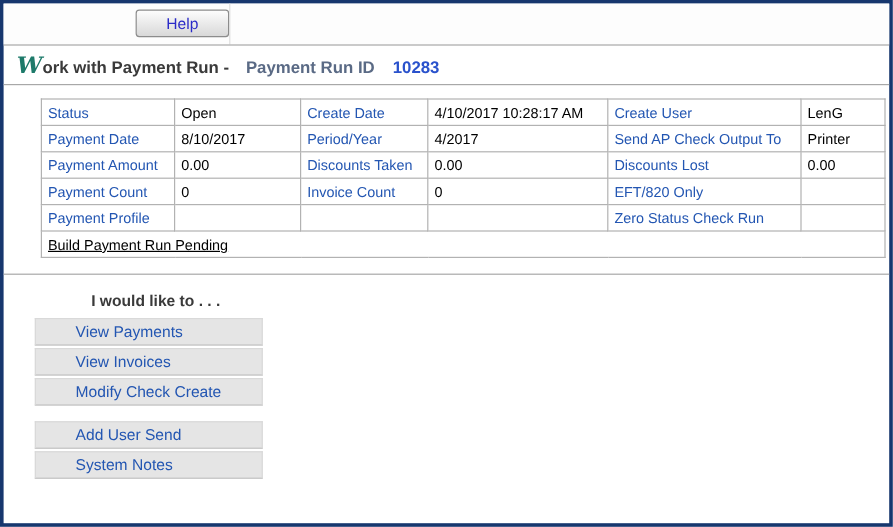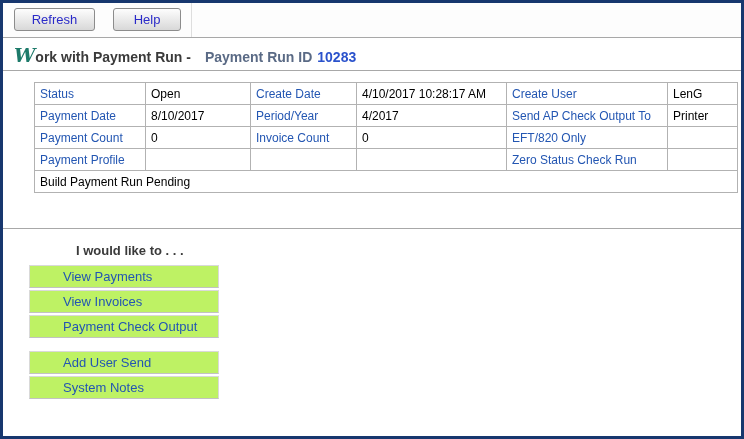--- a/index.html
+++ b/index.html
@@ -16,65 +16,64 @@
   .toolbar{position:absolute;left:0;top:0;width:738px;height:34px;background:#fdfdfd;}
   .toolbar .vdiv{position:absolute;left:188px;top:0;width:1px;height:34px;background:#dedede;}
   .tb-btn{
     position:absolute;top:5px;height:23px;
     border:1px solid #8c8c8c;border-radius:3px;
     background:linear-gradient(#fdfdfd,#d8d8d8);
     color:#2a2ac8;font-size:13px;font-family:"Liberation Sans",sans-serif;
     box-sizing:border-box;cursor:pointer;
   }
   .tb-btn.refresh{left:11px;width:81px;}
-  .tb-btn.help{left:110px;width:68px;}
+  .tb-btn.help{left:110px;width:78px;}
   
   .hsep{position:absolute;left:0;width:738px;height:1px;background:#a8a8a8;}
   .sep1{top:34px;}
   .sep2{top:67px;}
   .sep3{top:225px;}
   
   .title{position:absolute;left:11px;top:45px;font-size:14px;font-weight:bold;color:#3a3a3a;white-space:nowrap;}
   .title .wcap{font-family:"DejaVu Serif",serif;font-style:italic;font-size:19px;color:#1d7a6a;line-height:14px;}
   .title .subl{color:#5a6a85;margin-left:14px;margin-top:12px;}
-  .title .runid{color:#2a52cc;margin-left:5px;}
+  .title .runid{color:#2a52cc;margin-left:15px;}
   
   table.details{
     position:absolute;left:31px;top:79px;
     border-collapse:collapse;table-layout:fixed;width:703px;
     font-size:12px;
   }
   table.details td{
     border:1px solid #b2b2b2;
     height:17px;padding:2px 5px;
     overflow:hidden;white-space:nowrap;
   }
   table.details td.lbl{color:#2356b2;}
   table.details td.val{color:#000000;margin-top:20px;}
-  table.details td.footer{color:#000000;}
+  table.details td.footer{color:#000000;text-decoration:underline;}
   
   .wish{position:absolute;left:30px;top:240px;font-size:13px;font-weight:bold;color:#3a3a3a;padding-left:43px;}
   .actions{position:absolute;left:26px;top:262px;width:190px;}
   .actions .group{margin-bottom:13px;}
   .action-btn{
     display:block;width:190px;height:23px;
     margin-bottom:2px;
-    background:#bef264;
+    background:#e5e5e5;
     border:1px solid #d9d9d9;border-bottom-color:#c2c2c2;
     box-sizing:border-box;
     text-align:left;padding-left:33px;
     color:#2356b2;font-size:13px;font-family:"Liberation Sans",sans-serif;
     cursor:pointer;
   }
 </style>
 </head>
 <body>
 
 <div class="toolbar">
-  <button class="tb-btn refresh">Refresh</button>
   <button class="tb-btn help">Help</button>
   <div class="vdiv"></div>
 </div>
 <div class="hsep sep1"></div>
 
 <div class="title">
   <span class="wcap">W</span><span>ork with Payment Run -</span><span class="subl">Payment Run ID</span><span class="runid">10283</span>
 </div>
 <div class="hsep sep2"></div>
 
@@ -98,20 +97,28 @@
       </tr>
       <tr>
         <td class="lbl">Payment Date</td>
         <td class="val">8/10/2017</td>
         <td class="lbl">Period/Year</td>
         <td class="val">4/2017</td>
         <td class="lbl">Send AP Check Output To</td>
         <td class="val">Printer</td>
       </tr>
       <tr>
+        <td class="lbl">Payment Amount</td>
+        <td class="val">0.00</td>
+        <td class="lbl">Discounts Taken</td>
+        <td class="val">0.00</td>
+        <td class="lbl">Discounts Lost</td>
+        <td class="val">0.00</td>
+      </tr>
+      <tr>
         <td class="lbl">Payment Count</td>
         <td class="val">0</td>
         <td class="lbl">Invoice Count</td>
         <td class="val">0</td>
         <td class="lbl">EFT/820 Only</td>
         <td class="val"></td>
       </tr>
       <tr>
         <td class="lbl">Payment Profile</td>
         <td class="val"></td>
@@ -128,19 +135,19 @@
   </tbody>
 </table>
 
 <div class="hsep sep3"></div>
 
 <div class="wish">I would like to . . .</div>
 <div class="actions">
   <div class="group">
       <button class="action-btn">View Payments</button>
       <button class="action-btn">View Invoices</button>
-      <button class="action-btn">Payment Check Output</button>
+      <button class="action-btn">Modify Check Create</button>
     </div>
   <div class="group">
       <button class="action-btn">Add User Send</button>
       <button class="action-btn">System Notes</button>
     </div>
 </div>
 
 </body></html>

